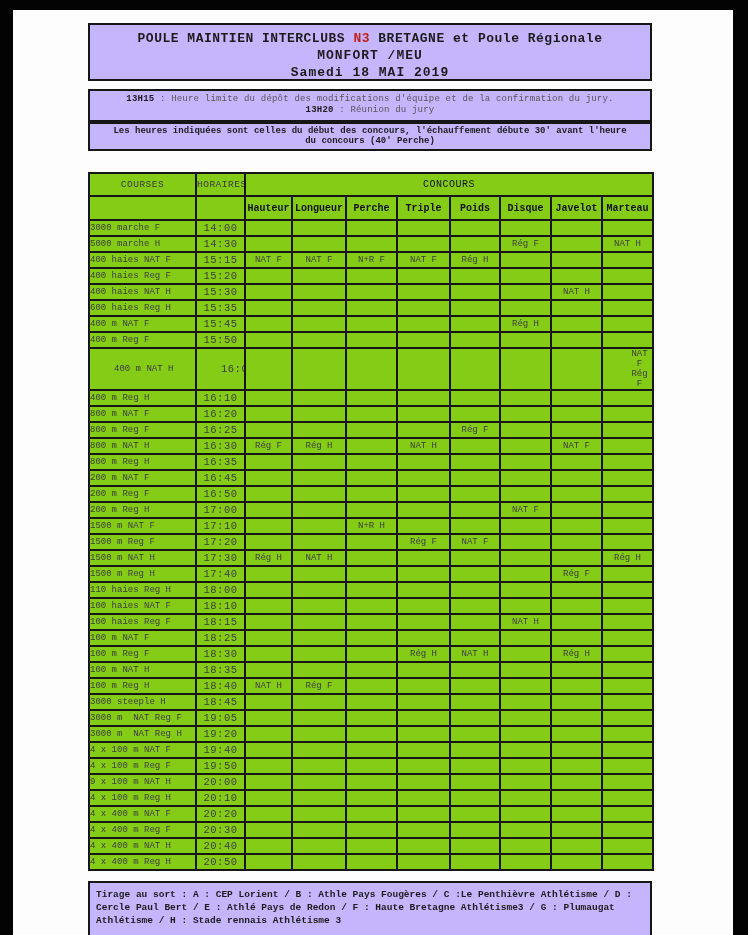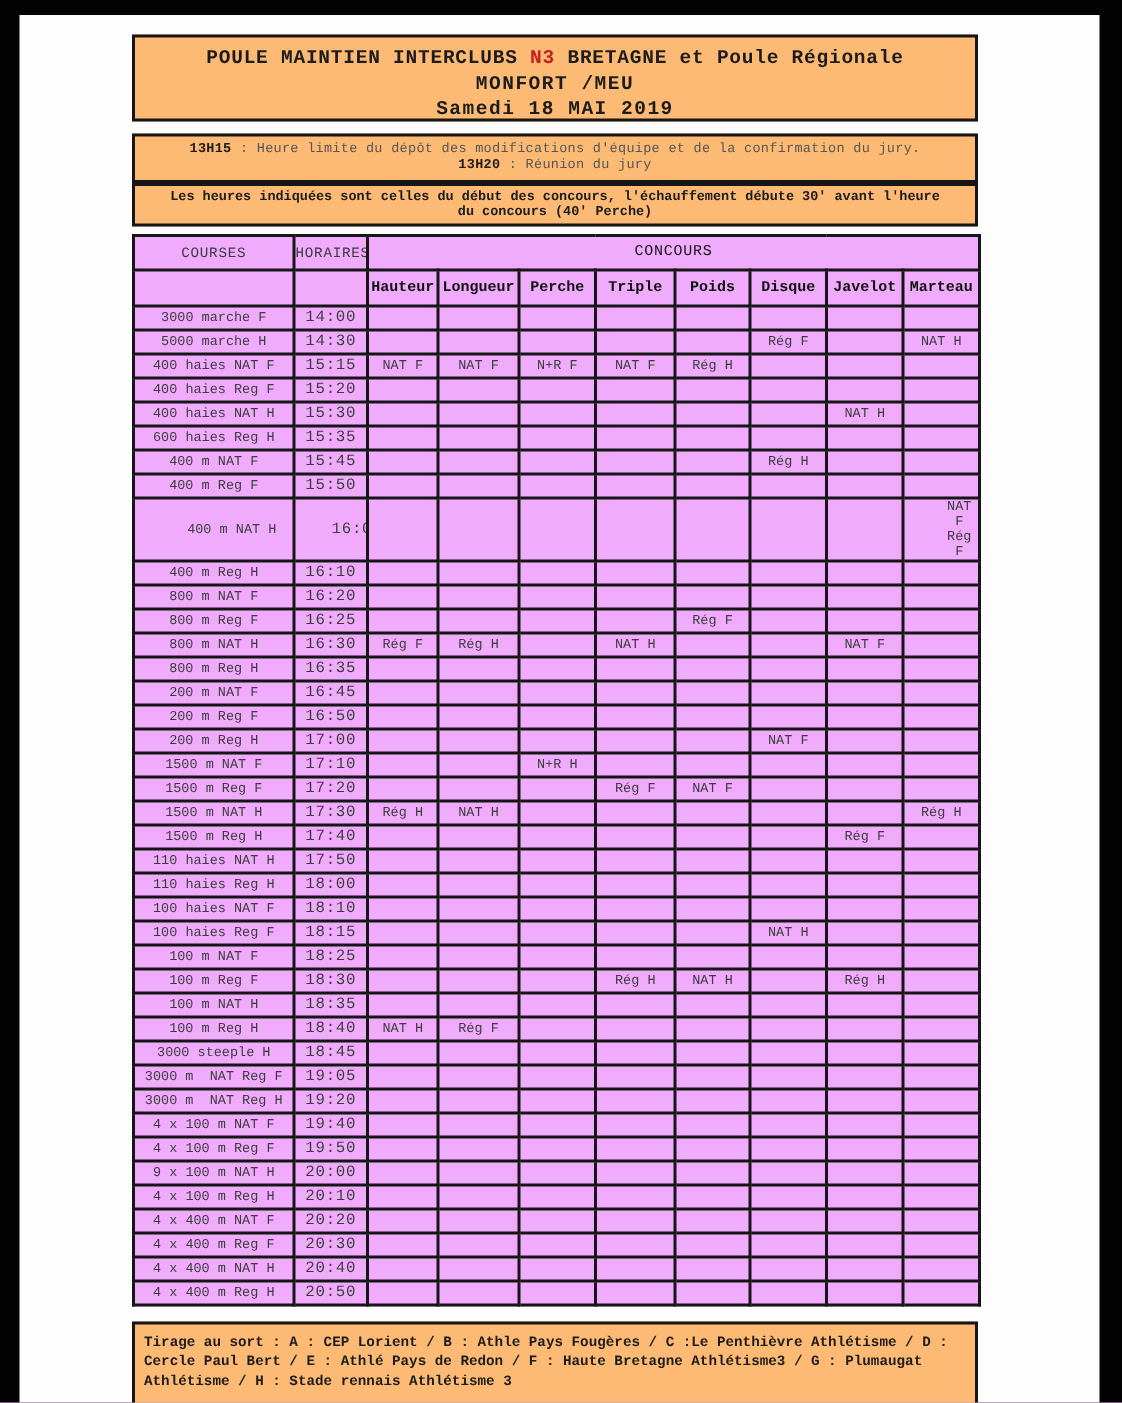--- a/index.html
+++ b/index.html
@@ -14,59 +14,59 @@
     position:absolute; left:13px; top:10px;
     width:720px; height:925px;
     background:#fdfdfd;
     overflow:hidden;
   }
   .content { width:564px; margin:13px 0 0 75px; }
 
   .box {
     border:2px solid #161616;
     box-sizing:border-box;
-    background:#fdba74;
+    background:#c4b5fd;
   }
 
   
   .title-box { height:58px; text-align:center; padding-top:5px; }
   .title-l1 { font-size:13px; font-weight:bold; color:#1c1c1c; letter-spacing:.5px; line-height:17px; white-space:nowrap; }
   .title-l2, .title-l3 { font-size:13px; font-weight:bold; color:#1c1c1c; letter-spacing:1px; line-height:17px; }
   .red { color:#c2221c; }
 
   
   .info-box { margin-top:8px; padding:3px 5px 4px; }
   .info-line { font-size:9px; line-height:11px; color:#565656; letter-spacing:.2px; white-space:nowrap;text-align:center; }
   .info-line .b { font-weight:bold; color:#1c1c1c; }
   .note-box {
     margin-top:0; padding:2px 18px 3px;
     text-align:center; font-size:9px; font-weight:bold;
     color:#1c1c1c; line-height:10px;
   }
 
   
   table.sched {
-    margin-top:5px;
+    margin-top:21px;
     border-collapse:collapse;
     table-layout:fixed;
     width:564px;
-    background:#f0abfc;
+    background:#84cc16;
   }
   table.sched th, table.sched td {
     border:2px solid #161616;
     padding:0; overflow:hidden;
     font-weight:normal;
   }
   tr.h1 th { height:21px; }
   th.courses-h, th.horaires-h { font-size:9.5px; color:#3a3a3a; letter-spacing:.5px; }
   th.concours-h { font-size:10px; font-weight:bold; color:#111; letter-spacing:.5px; }
   tr.h2 th { height:22px; font-size:10px; font-weight:bold; color:#111; }
   tbody td { height:14px; }
   tbody tr.double td { height:24px;padding-left:24px; }
-  td.course { text-align:center; padding-left:3px; font-size:9px; color:#3d3d3d; white-space:pre; }
+  td.course { text-align:left; padding-left:3px; font-size:9px; color:#3d3d3d; white-space:pre; }
   td.time   { text-align:center; font-size:10.5px; color:#3d3d3d; letter-spacing:.5px; }
   td.val    { text-align:center; font-size:9px; color:#3d3d3d; white-space:pre-line; line-height:10px; }
 
   
   .footer-box { margin-top:10px; padding:5px 6px; height:74px; }
   .footer-box p { margin:0; font-size:9.5px; font-weight:bold; color:#1c1c1c; line-height:13px; }
 </style>
 </head>
 <body>
 
@@ -366,32 +366,20 @@
             <td class="val"></td>
             <td class="val"></td>
             <td class="val"></td>
             <td class="val"></td>
             <td class="val"></td>
             <td class="val"></td>
             <td class="val">Rég F</td>
             <td class="val"></td>
           </tr>
           <tr>
-            <td class="course">110 haies NAT H</td>
-            <td class="time">17:50</td>
-            <td class="val"></td>
-            <td class="val"></td>
-            <td class="val"></td>
-            <td class="val"></td>
-            <td class="val"></td>
-            <td class="val"></td>
-            <td class="val"></td>
-            <td class="val"></td>
-          </tr>
-          <tr>
             <td class="course">110 haies Reg H</td>
             <td class="time">18:00</td>
             <td class="val"></td>
             <td class="val"></td>
             <td class="val"></td>
             <td class="val"></td>
             <td class="val"></td>
             <td class="val"></td>
             <td class="val"></td>
             <td class="val"></td>

